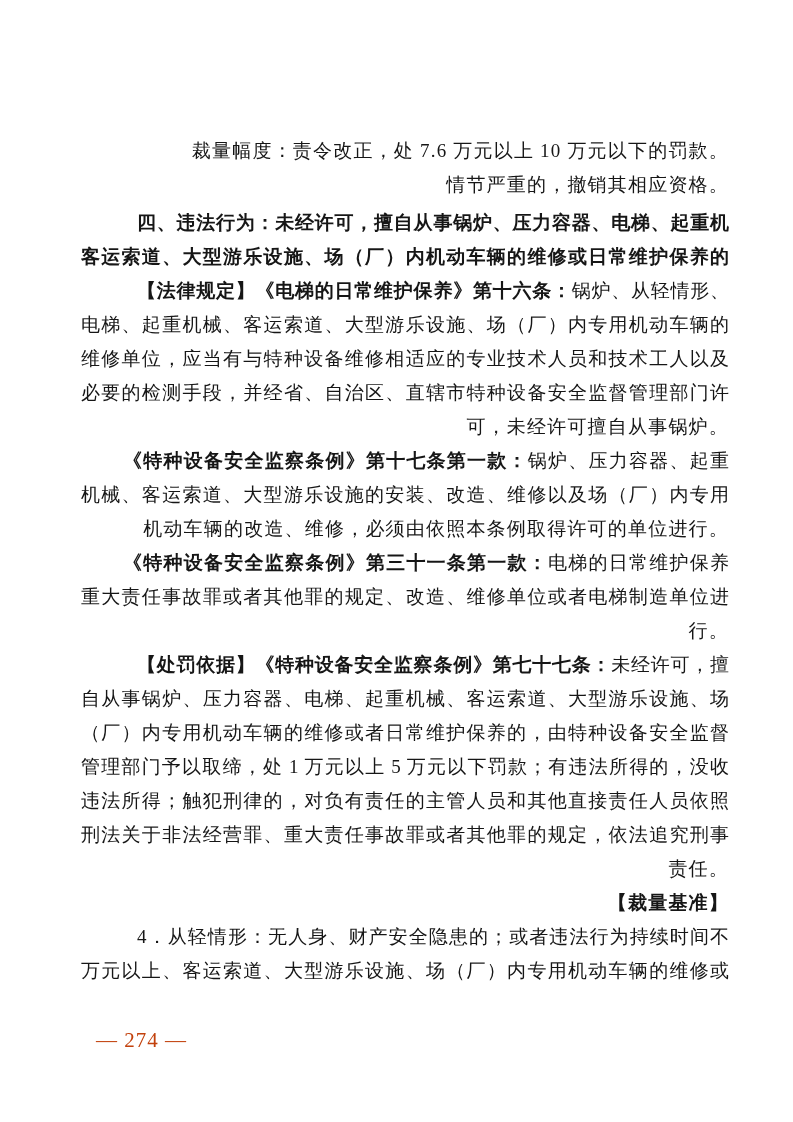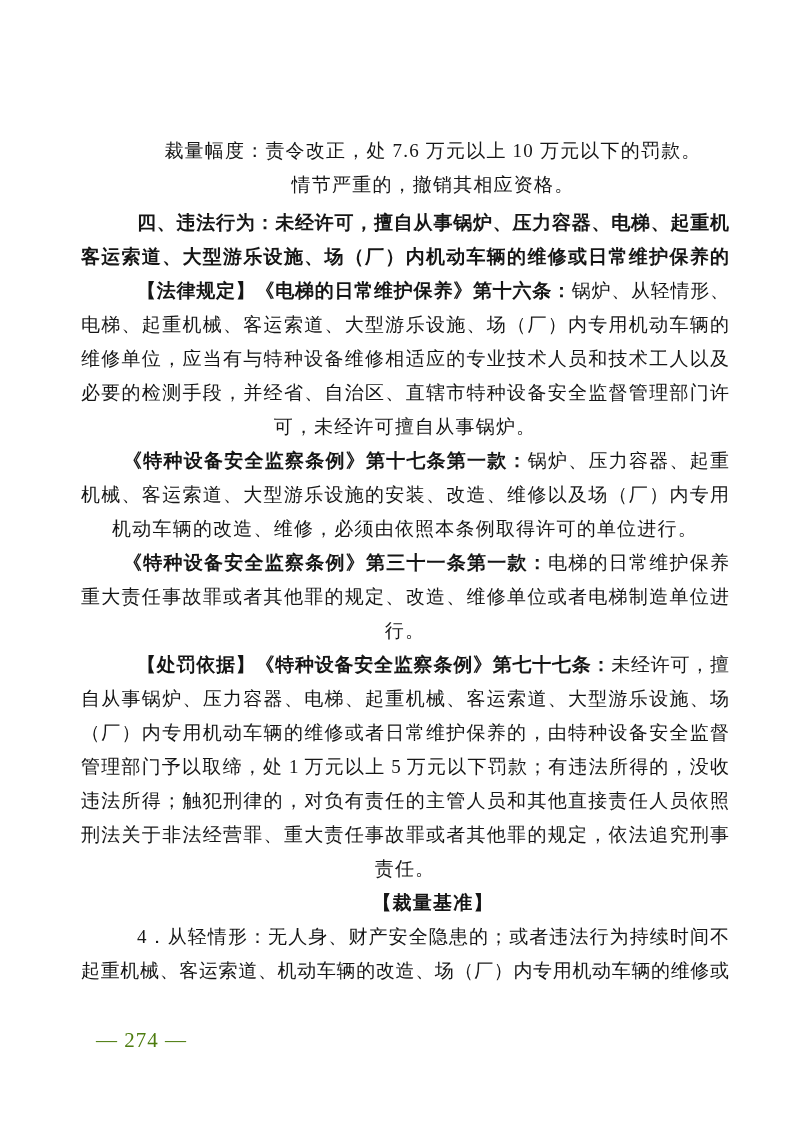--- a/index.html
+++ b/index.html
@@ -22,39 +22,39 @@
     font-size:19px;
     overflow:hidden;
     white-space:normal;
   }
   .just{
     text-align:justify;
     text-align-last:justify;
     text-justify:inter-character;
   }
   .nj{
-    text-align:center;
+    text-align:right;
     letter-spacing:1.2px;
   }
   .indent{padding-left:56px;}
   .indent2{padding-left:42px;}
   .hei{
     font-family:"Liberation Sans","DejaVu Sans",sans-serif;
     font-weight:700;
   }
   .gap-before{margin-top:4px;}
   .b{font-weight:700;}
   .footer{
     position:absolute;
     left:96px;top:1029px;
     font-size:21px;
     line-height:22px;
     letter-spacing:1px;
     font-family:"Liberation Serif","DejaVu Serif",serif;
-    color:#4d7c0f;
+    color:#c2410c;
   }
 </style>
 </head>
 <body>
 
 <div class="page">
   <div class="textblock">
 
     <div class="line indent nj"><span class="b"></span><span>裁量幅度：责令改正，处 7.6 万元以上 10 万元以下的罚款。</span></div>
 
@@ -98,18 +98,18 @@
 
     <div class="line just"><span class="b"></span><span>刑法关于非法经营罪、重大责任事故罪或者其他罪的规定，依法追究刑事</span></div>
 
     <div class="line nj"><span class="b"></span><span>责任。</span></div>
 
     <div class="line indent nj"><span class="b">【裁量基准】</span><span></span></div>
 
     <div class="line indent just"><span class="b"></span><span>4．从轻情形：无人身、财产安全隐患的；或者违法行为持续时间不</span></div>
 
 
-    <div class="line just"><span class="b"></span><span>起重机械、客运索道、机动车辆的改造、场（厂）内专用机动车辆的维修或</span></div>
+    <div class="line just"><span class="b"></span><span>万元以上、客运索道、大型游乐设施、场（厂）内专用机动车辆的维修或</span></div>
 
   </div>
 
   <div class="footer">— 274 —</div>
 </div>
 
 </body></html>

